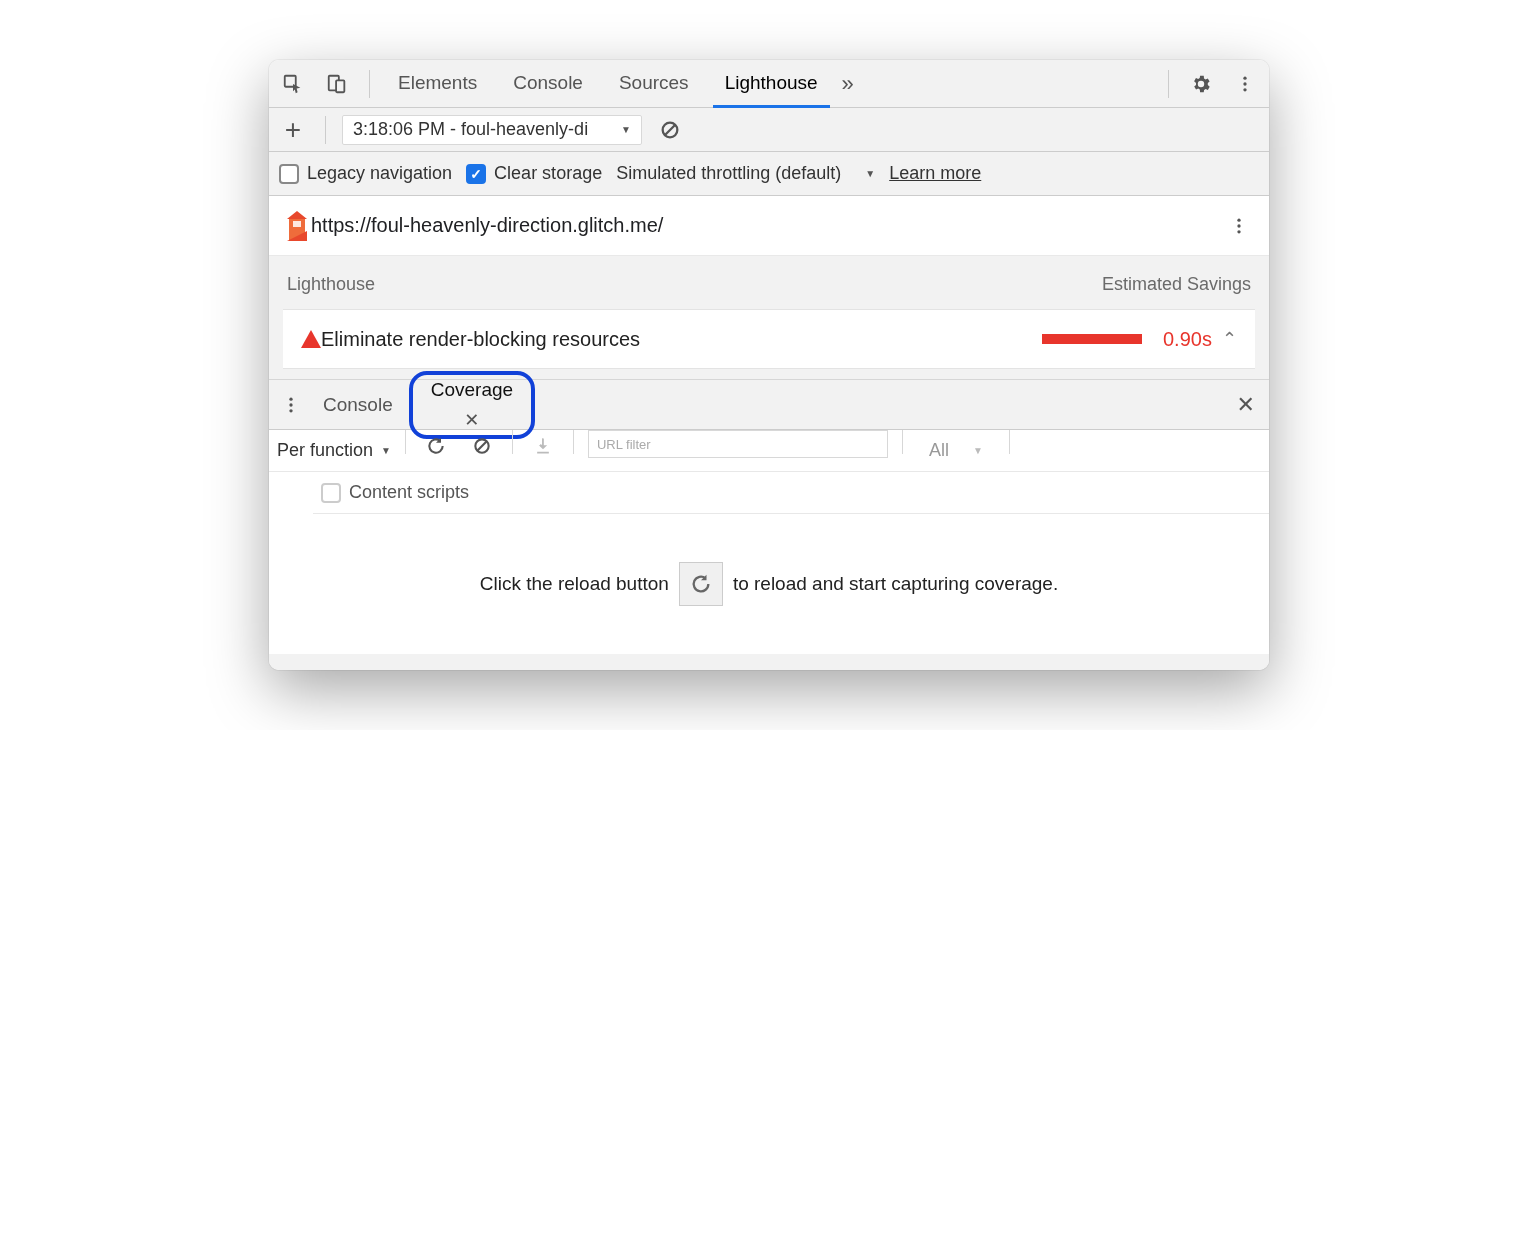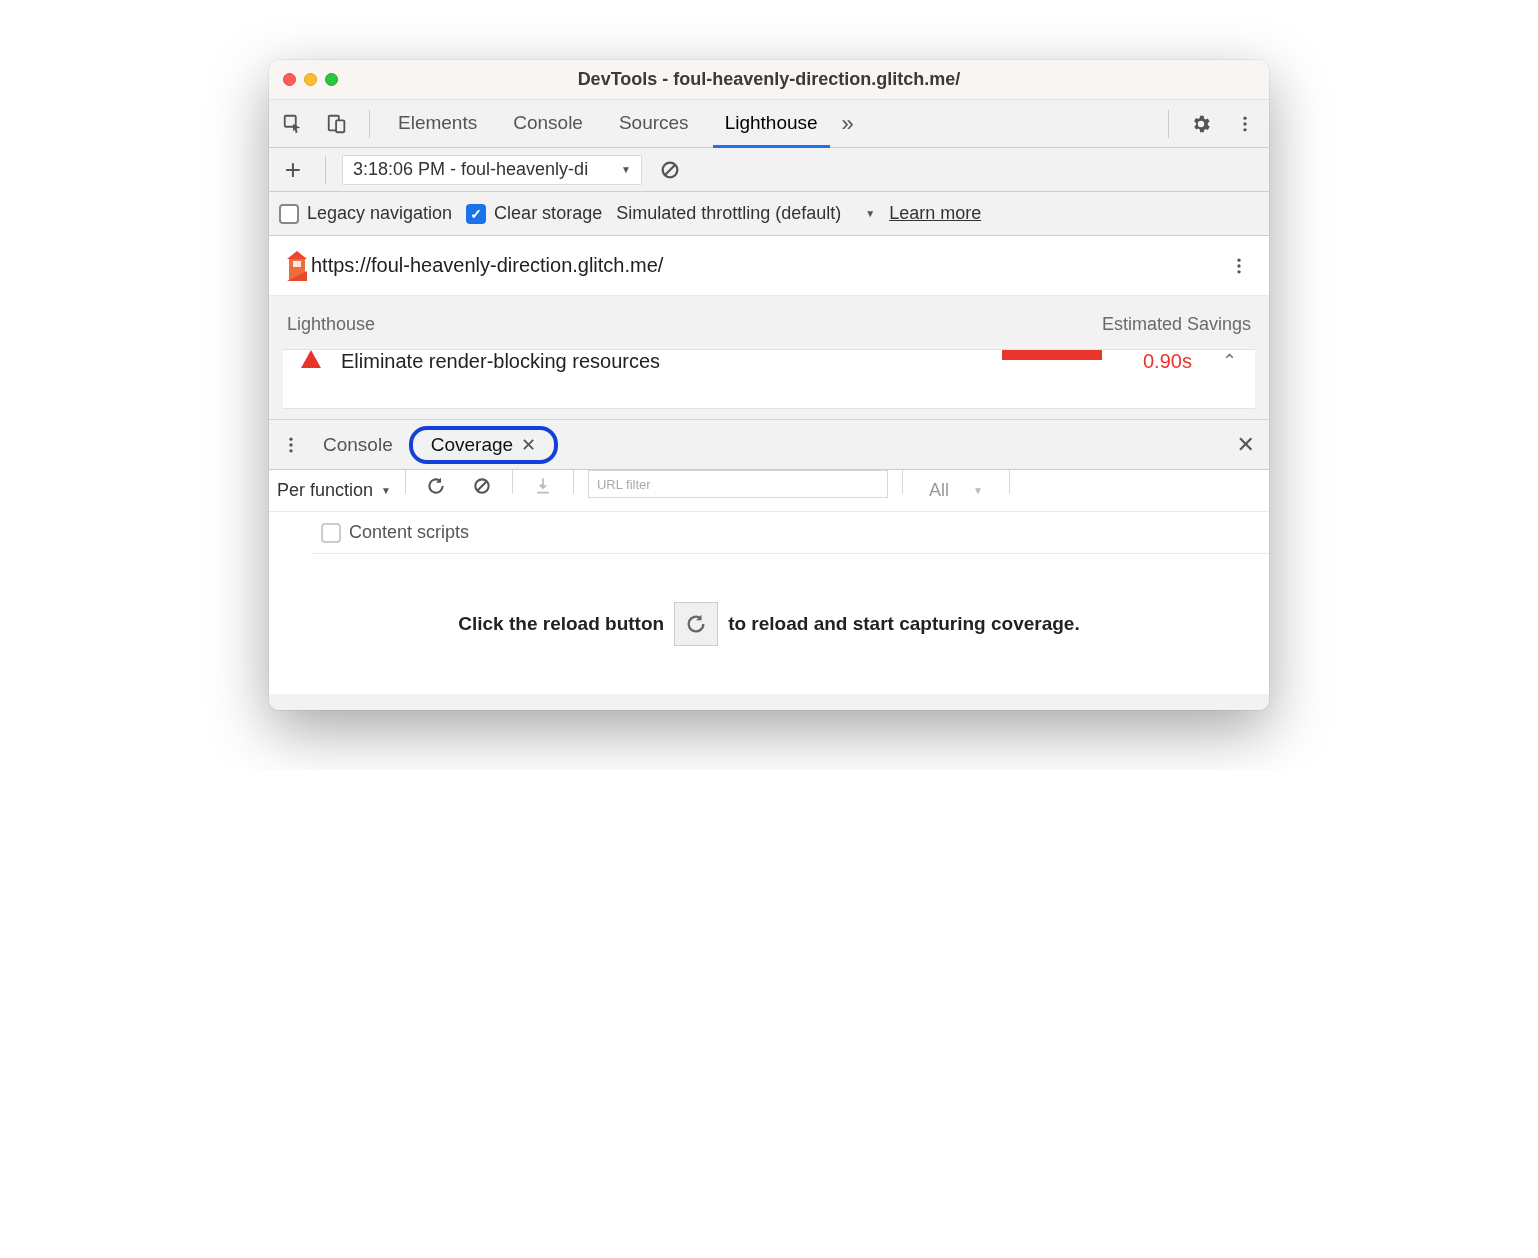--- a/index.html
+++ b/index.html
@@ -96,36 +96,36 @@
   }
   .lhlogo svg { display:block; }
 
   .lh-body { background: #f2f2f2; padding: 18px 14px 10px 14px; border-bottom: 1px solid #d6d6d6;}
   .op-header {
     display: flex; justify-content: space-between;
     font-size: 18px; color: #6a6a6a; margin-bottom: 14px; padding: 0 4px;
   }
   .op-row {
     background: #fff; border-top: 1px solid #e3e3e3; border-bottom: 1px solid #e3e3e3;
-    display: flex; align-items: flex-start; height: 60px; padding: 0 18px; gap: 20px;
+    display: flex; align-items: center; height: 60px; padding: 0 18px; 
   }
   .warn-tri { width: 0; height: 0; border-left: 10px solid transparent; border-right: 10px solid transparent; border-bottom: 18px solid #e8352c; }
   .op-title { font-size: 20px; color: #222; flex: 1;}
   .red-bar { width: 100px; height: 10px; background: #e8352c; }
   .op-time { color: #e8352c; font-size: 20px; width: 70px; text-align: right; }
   .expand-caret { color: #777; font-size: 18px; margin-left: 10px;}
 
   .drawer-tabs {
     display: flex; align-items: center; height: 50px;
     background: #f2f2f2; border-bottom: 1px solid #ccc;
     padding: 0 6px; gap: 6px; font-size: 19px;
   }
   .drawer-tab { padding: 4px 10px; color: #555; cursor: pointer; display: inline-flex; align-items: center; gap: 8px;}
   .drawer-tab.active {
-    border: 4px solid #1141d8; border-radius: 18px; color: #111; padding: 4px 18px;
+    border: 4px solid #1141d8; border-radius: 18px; color: #111; padding: 4px 18px; flex-direction: column;
   }
   .close-x { font-size: 18px; color: #555; cursor: pointer; }
 
   .cov-toolbar {
     display: flex; height: 42px;
     background: #fff; border-bottom: 1px solid #e8e8e8;
     padding: 0 8px; gap: 14px; font-size: 18px; color: #555;
   }
   .vsep { width: 1px; height: 24px; background: #d7d7d7; }
   .url-filter {
@@ -135,44 +135,36 @@
   .type-filter { display: inline-flex; align-items: center; gap: 24px; color: #999; padding: 0 12px;}
   .cov-opts {
     display: flex; align-items: center; height: 42px;
     background: #fff; border-bottom: 1px solid #e8e8e8;
     padding: 0 8px; gap: 10px; font-size: 18px; color: #555; margin-left: 44px;
   }
 
   .cov-body {
     background: #fff; height: 140px;
     display: flex; align-items: center; justify-content: center;
-    font-size: 19px; color: #222; gap: 10px; font-weight: bold;
+    font-size: 19px; color: #222; gap: 10px;
   }
   .reload-mini {
     width: 44px; height: 44px; border: 1px solid #ccc; background: #f0f0f0;
     display: inline-flex; align-items: center; justify-content: center;
   }
   .footer-strip { height: 16px; background: #f2f2f2; }
 
   svg.gear { width: 22px; height: 22px; }
   svg.kebab { width: 20px; height: 20px; }
 </style>
 </head>
 <body>
 
 <div class="window">
 
-  <div class="titlebar">
-    <div class="traffic">
-      <div class="tl red"></div>
-      <div class="tl yellow"></div>
-      <div class="tl green"></div>
-    </div>
-    <div class="title">DevTools - foul-heavenly-direction.glitch.me/</div>
-  </div>
 
   <div class="tabstrip">
     <div class="icon-btn">
       <svg width="22" height="22" viewBox="0 0 24 24" fill="none" stroke="#555" stroke-width="2">
           <rect x="3" y="3" width="12" height="12" rx="1"></rect>
           <path d="M12 12 L20 16 L16 17 L17 21 L15 22 L14 18 L12 20 Z" fill="#555" stroke="none"></path>
         </svg>
     </div>
     <div class="icon-btn">
       <svg width="22" height="22" viewBox="0 0 24 24" fill="none" stroke="#555" stroke-width="2">

